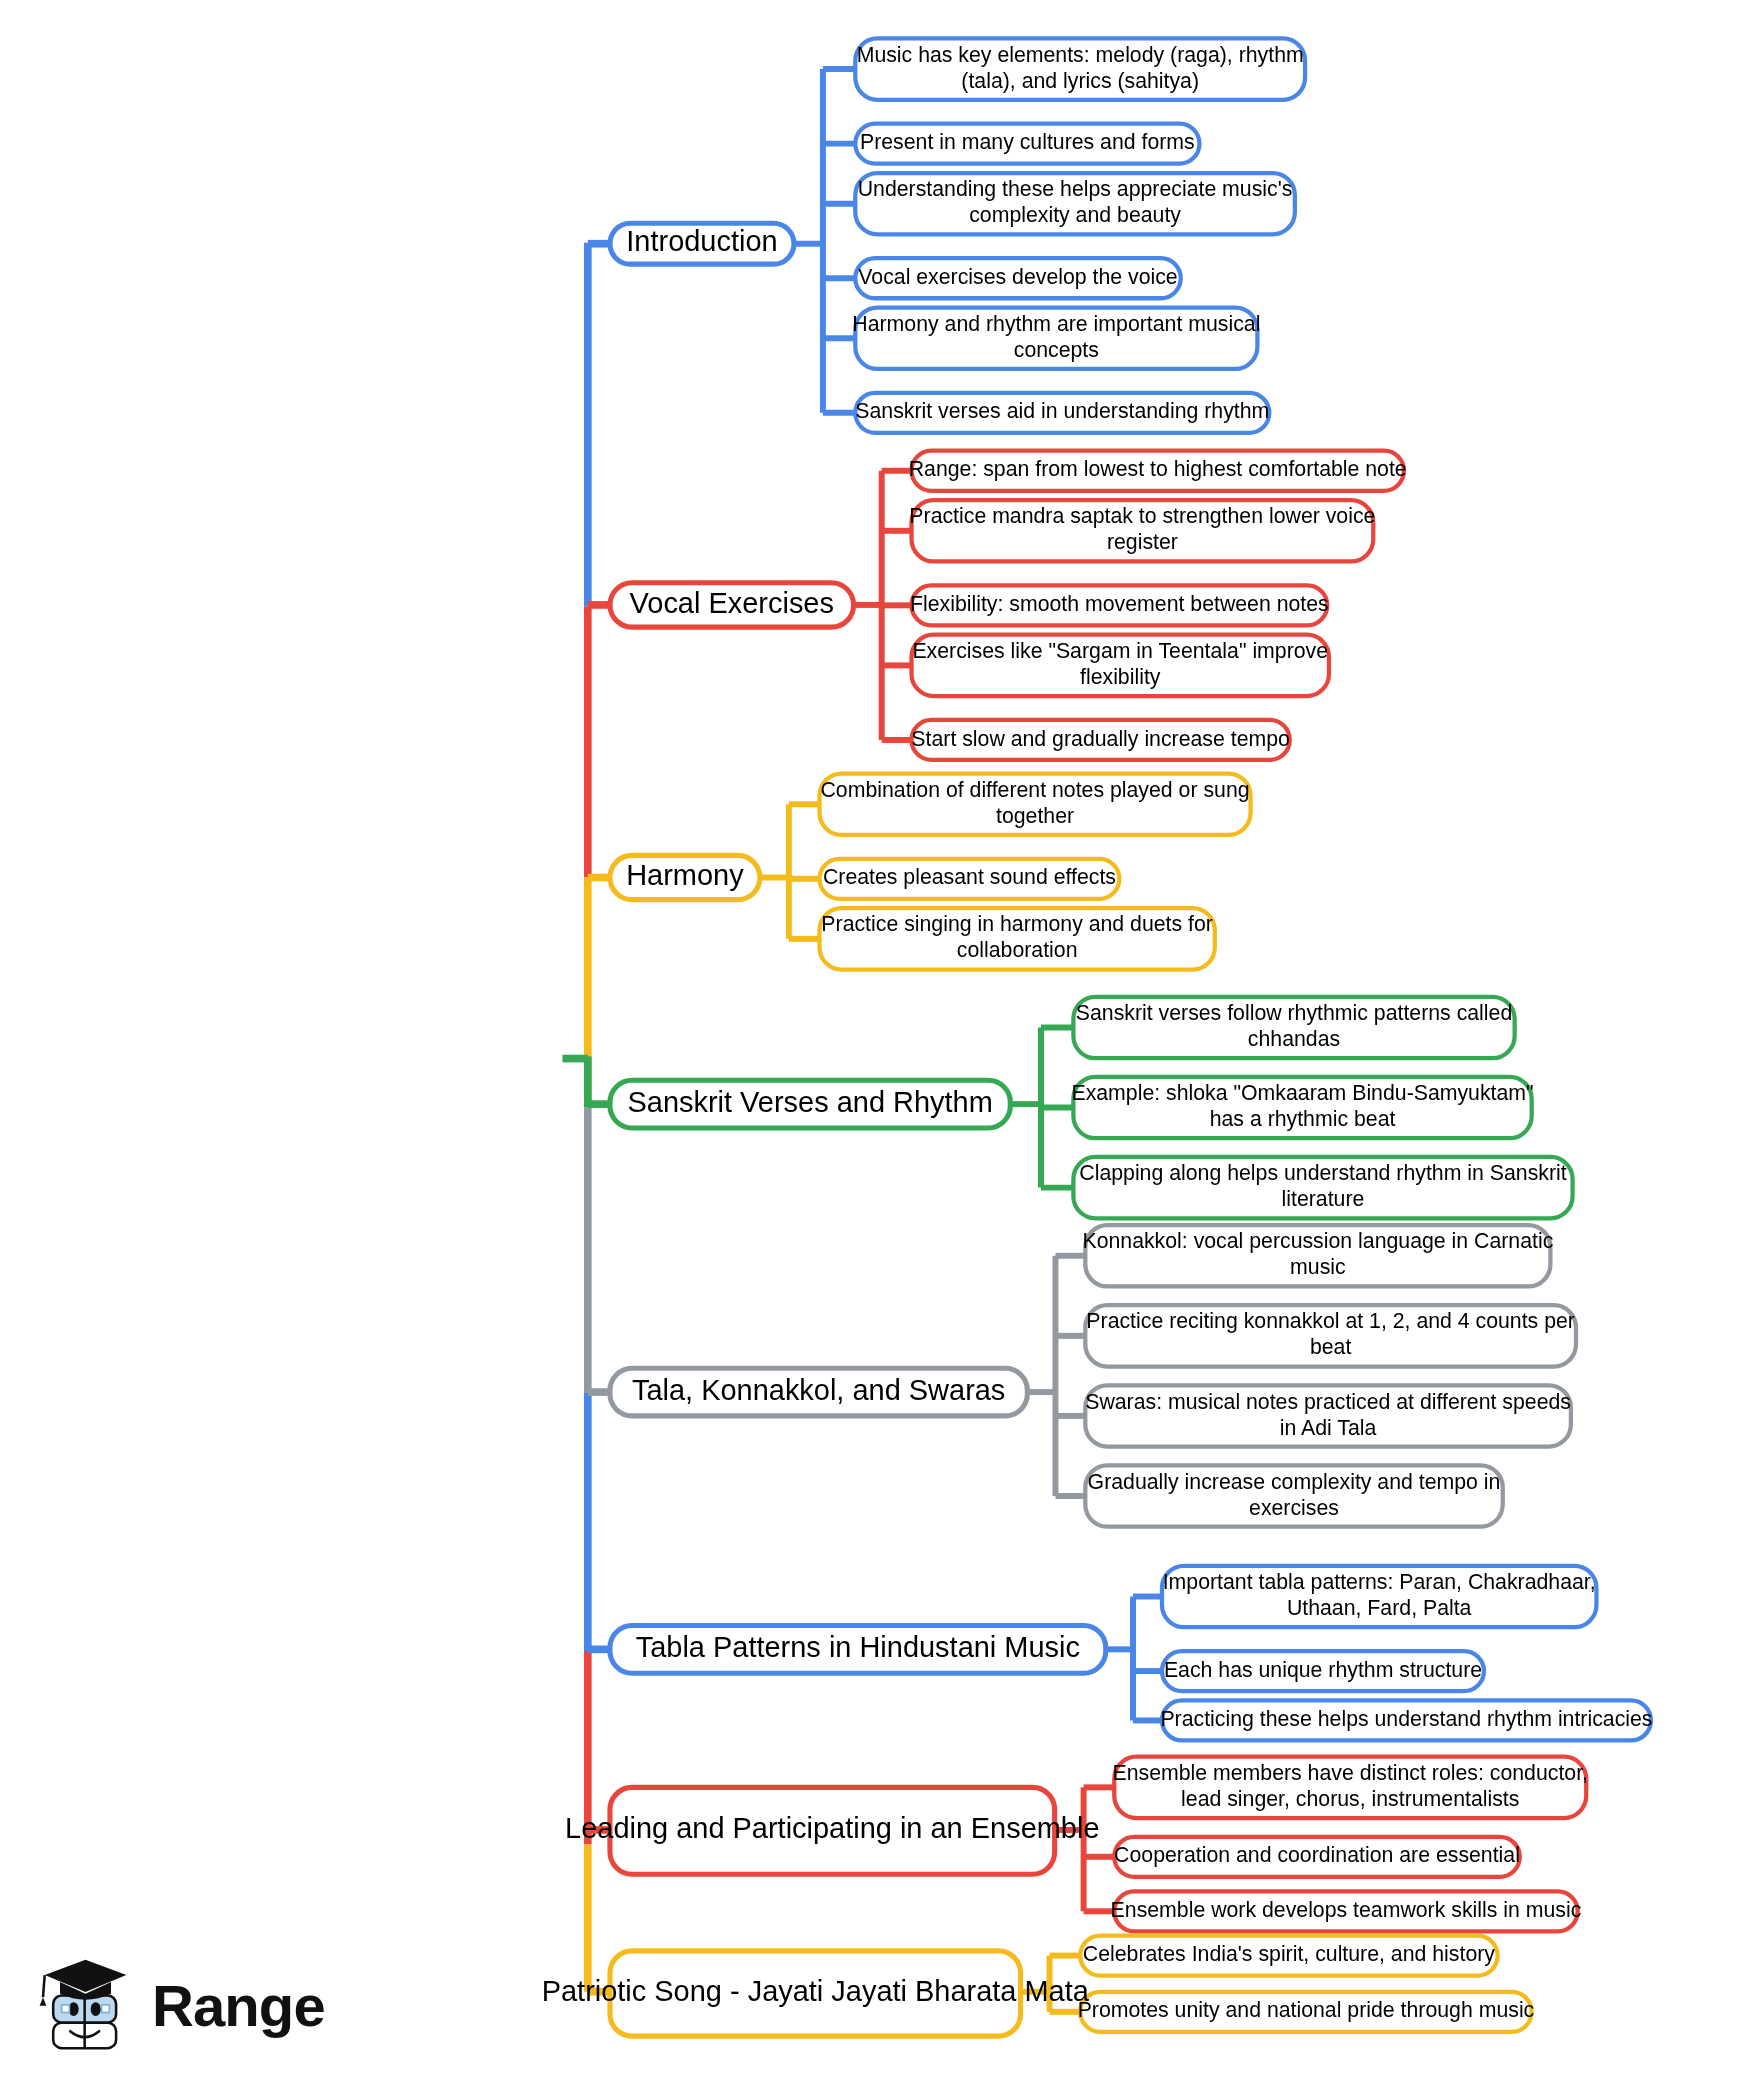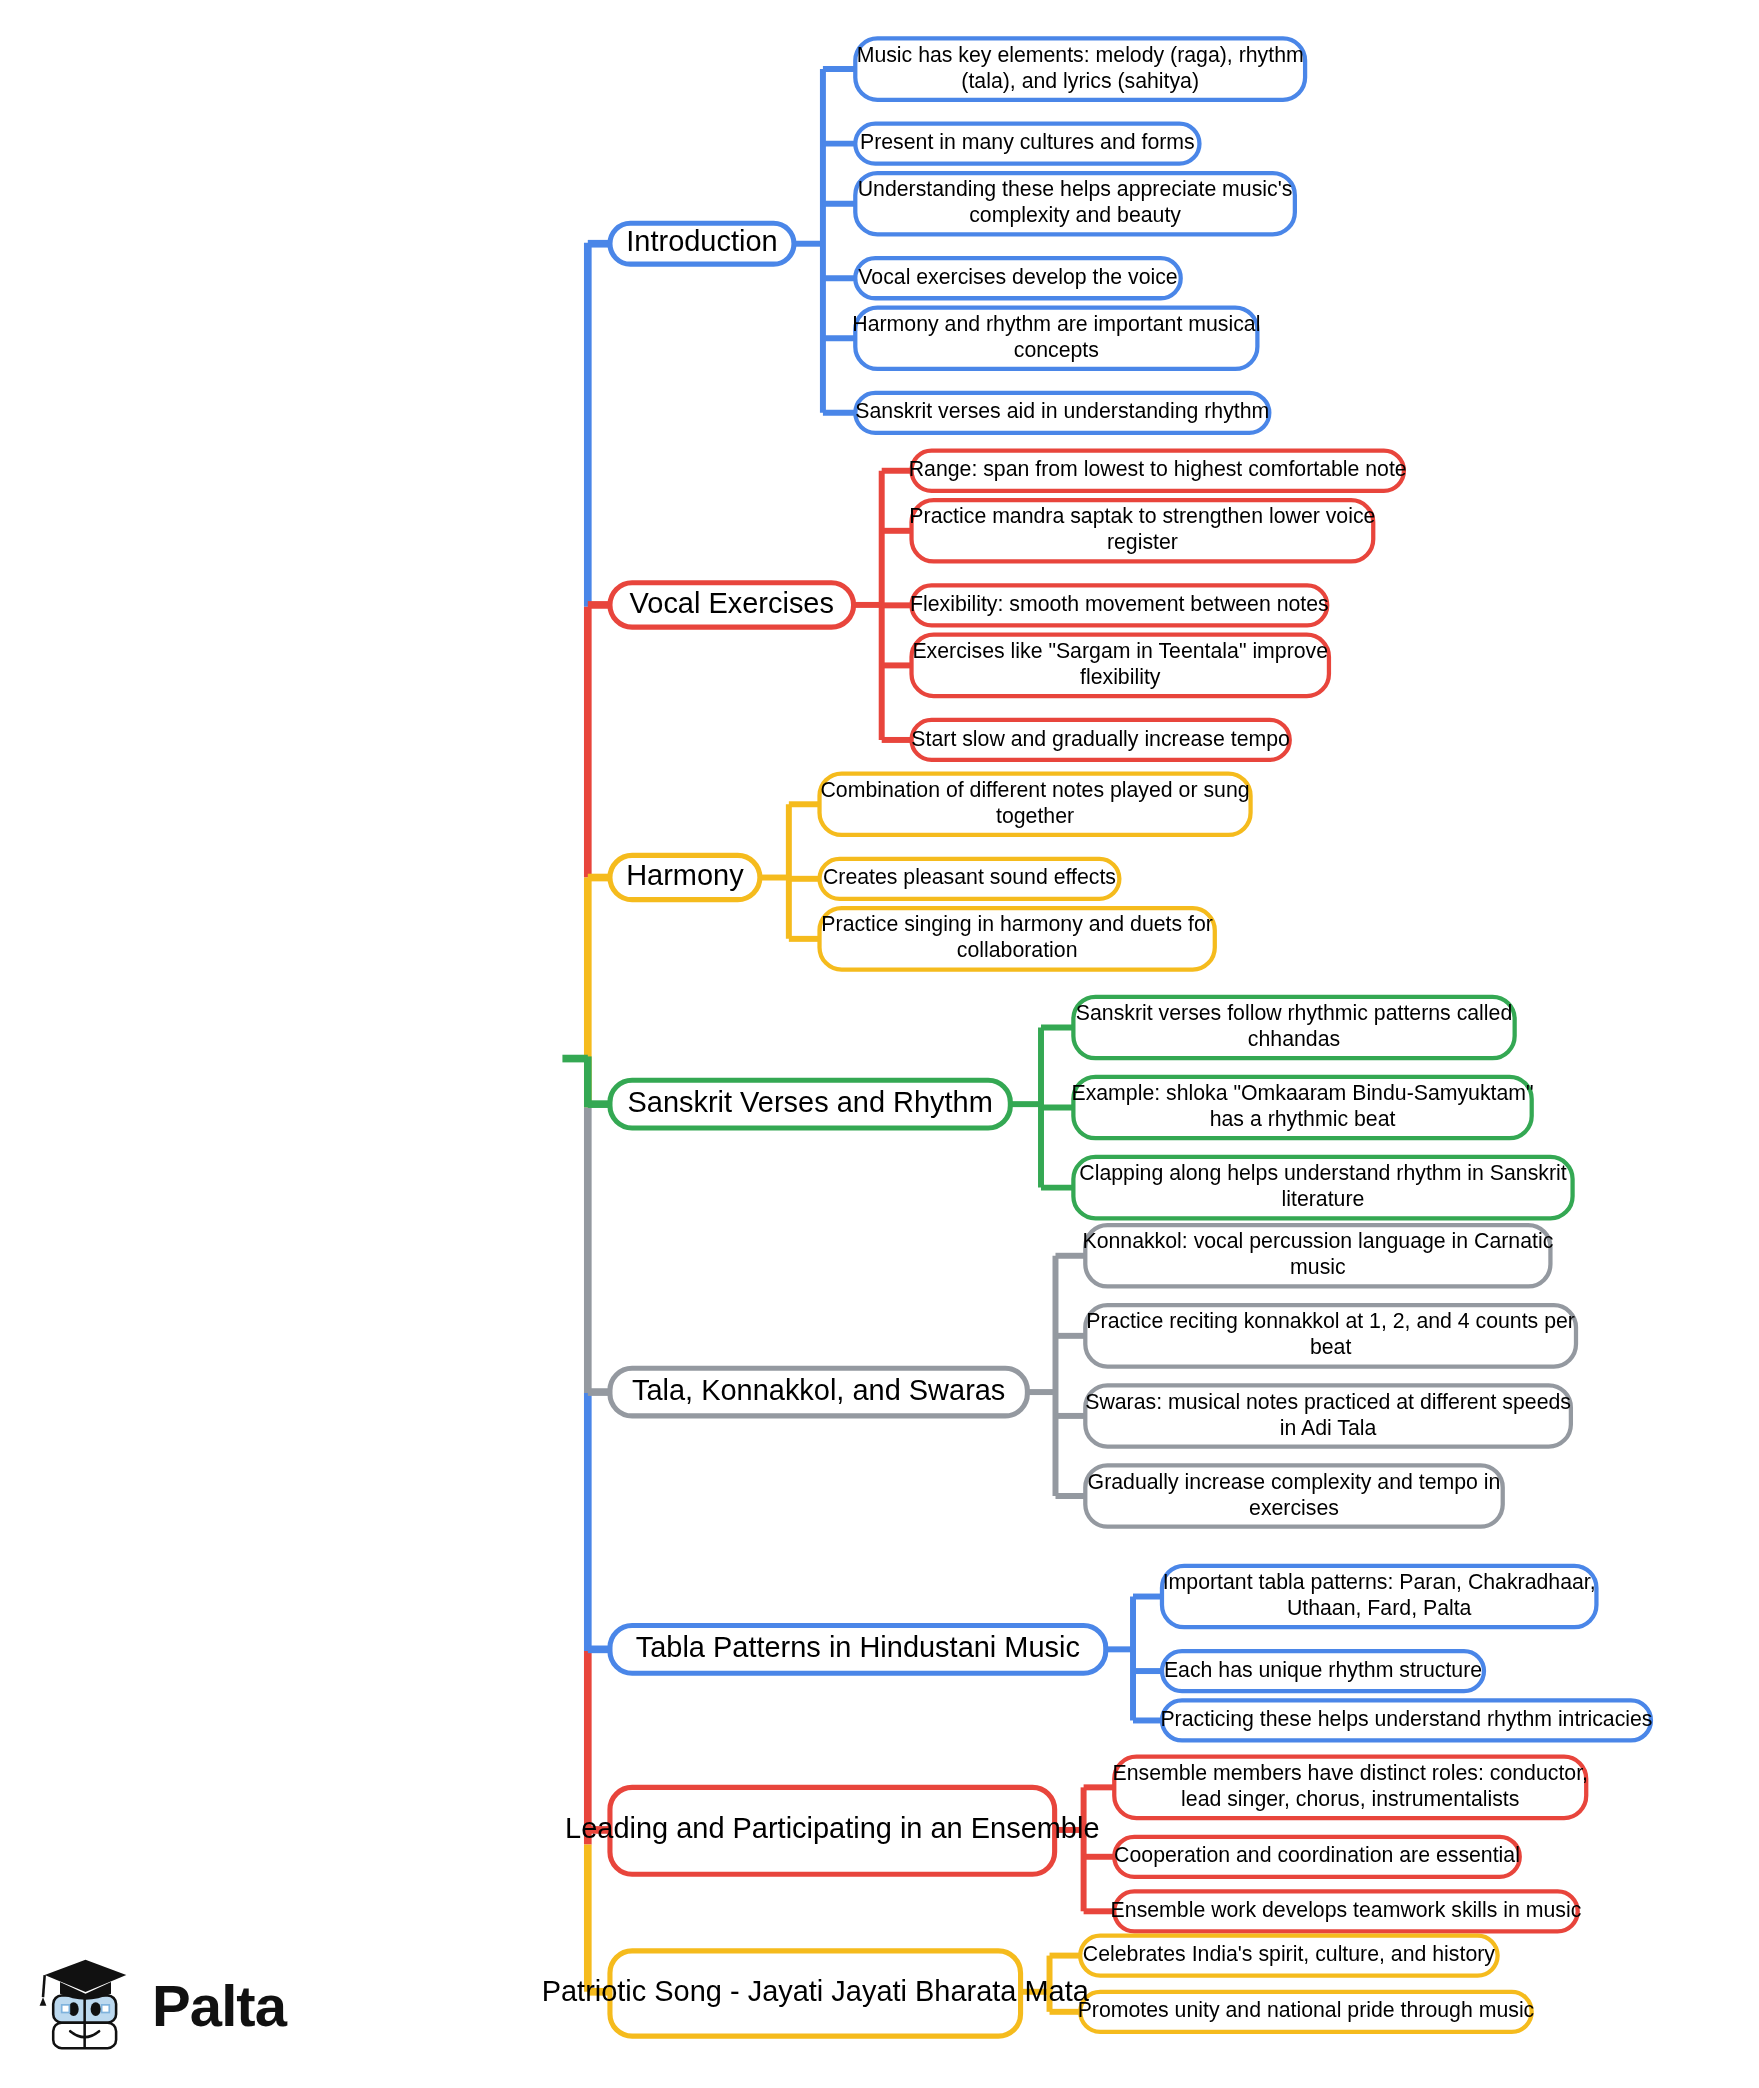--- a/index.html
+++ b/index.html
@@ -315,15 +315,15 @@
 
       <path d="M46 92 Q63 106 80 92" fill="none" stroke="#111" stroke-width="3" stroke-linecap="round"></path>
 
       <path d="M16 26 L64 8 L112 26 L64 46 Z" fill="#111"></path>
       <path d="M34 34 L34 48 Q64 62 94 48 L94 34 L64 48 Z" fill="#111"></path>
 
       <path d="M16 26 L14 52" stroke="#111" stroke-width="3" fill="none"></path>
       <path d="M14 52 L10 62 L18 62 Z" fill="#111"></path>
     </svg>
   </span>
-  <span class="word">Palta</span>
+  <span class="word">Range</span>
 </div>
 
 
 </body></html>

